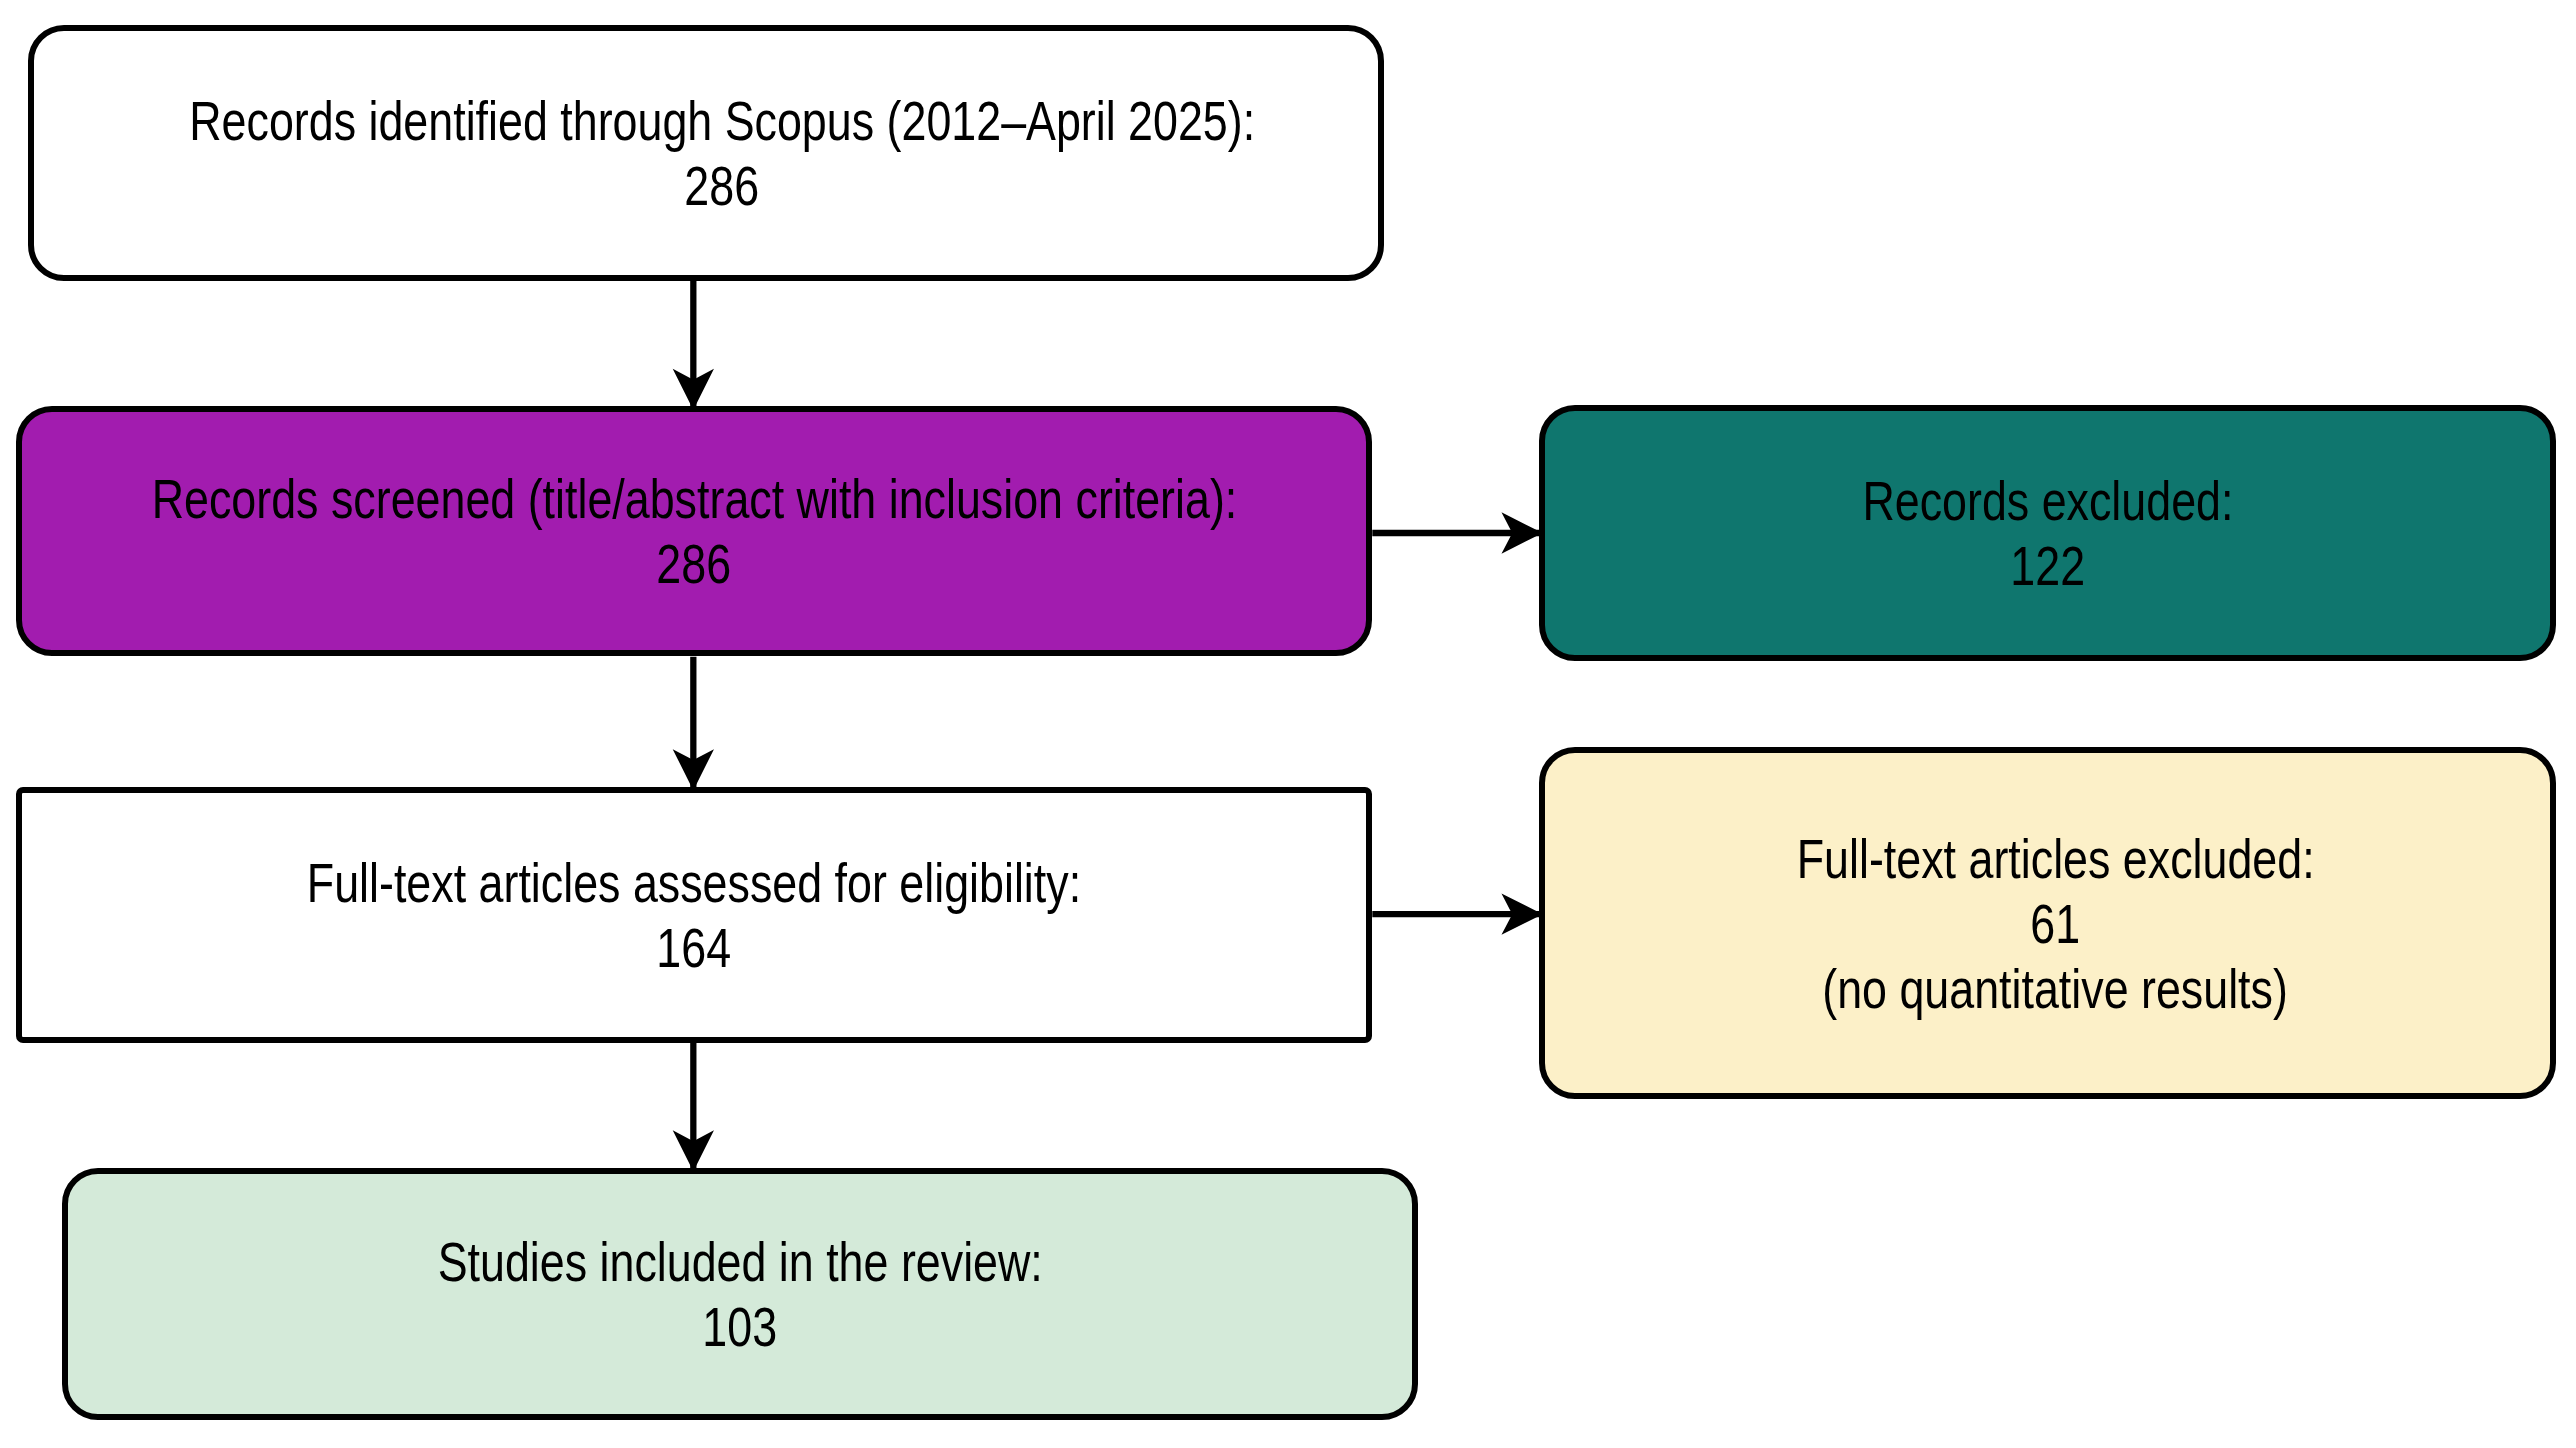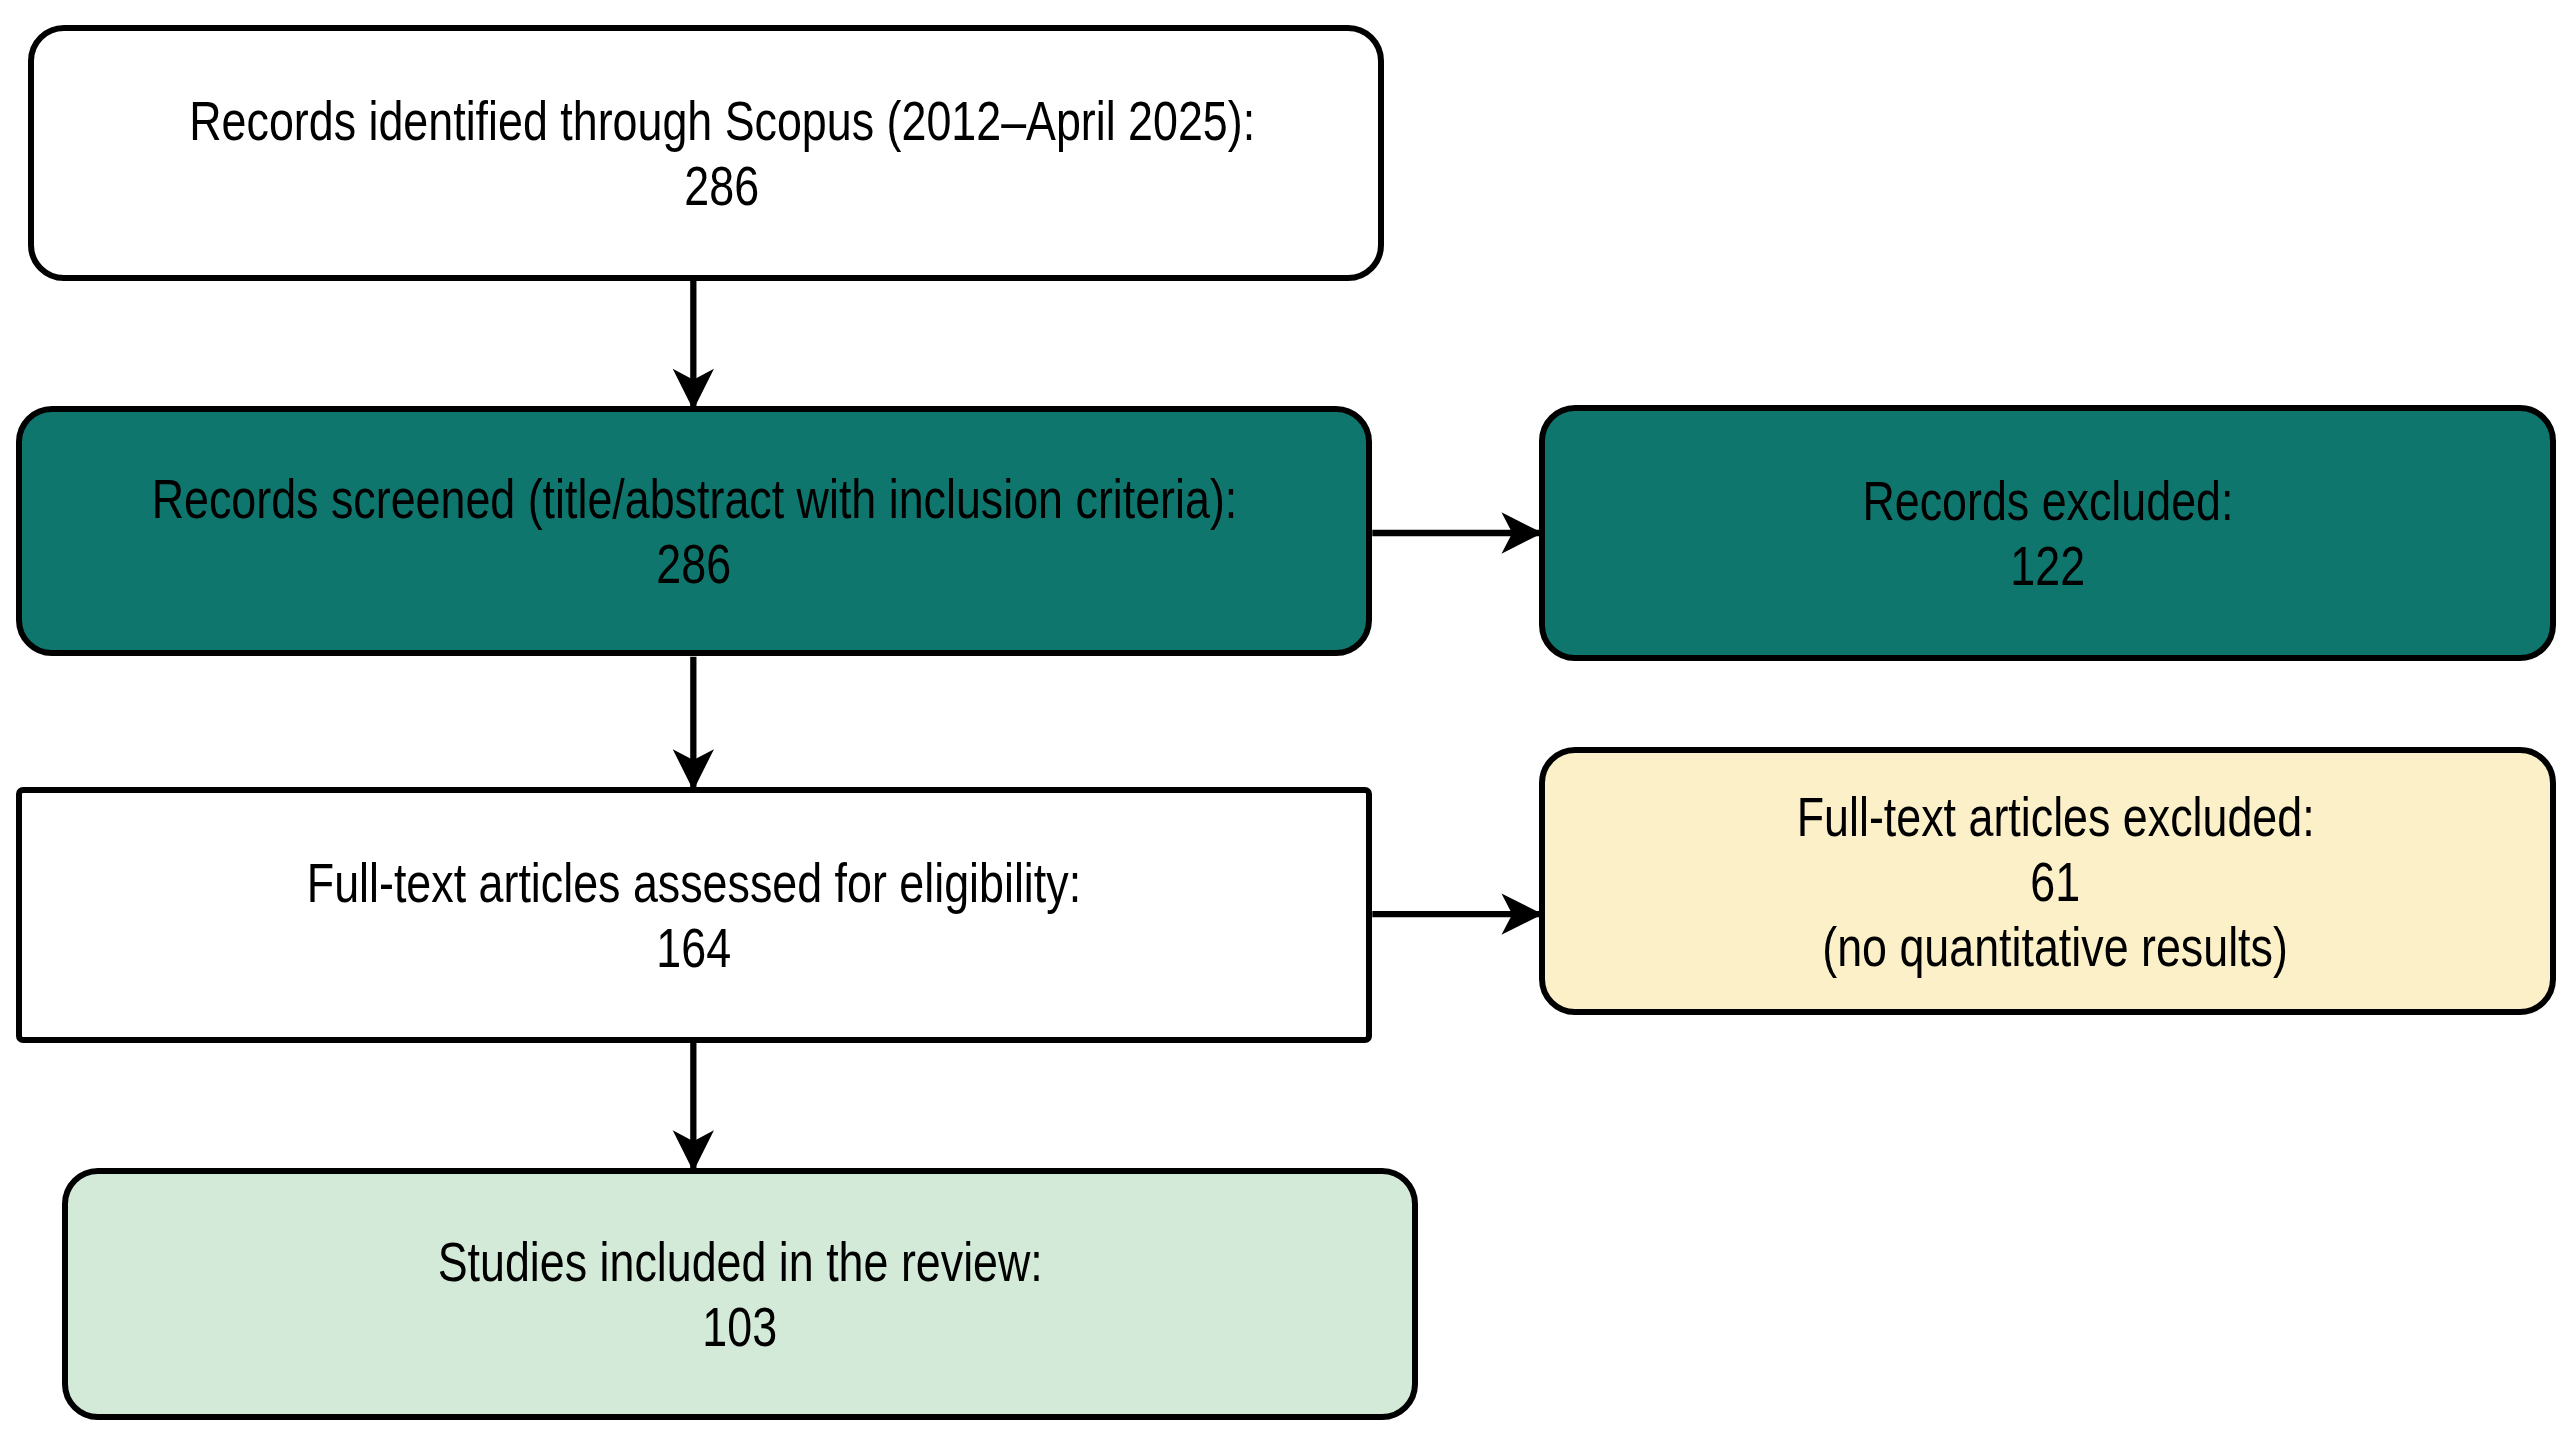--- a/index.html
+++ b/index.html
@@ -43,21 +43,21 @@
     transform: scaleX(0.80);
     transform-origin: 50% 50%;
   }
   
   .b-identified { left: 28px;   top: 25px;   width: 1356px; height: 256px; padding-left: 32px; }
   .b-screened   { left: 16px;   top: 406px;  width: 1356px; height: 250px; }
   .b-assessed   { left: 16px;   top: 787px;  width: 1356px; height: 256px; }
   .b-included   { left: 16px;   top: 1168px; width: 1356px; height: 252px; margin-left: 46px; }
   
   .b-rec-excl   { left: 1539px; top: 405px;  width: 1017px; height: 256px; }
-  .b-ft-excl    { left: 1539px; top: 747px;  width: 1017px; height: 268px; padding-left: 16px; }
+  .b-ft-excl    { left: 1539px; top: 747px;  width: 1017px; height: 352px; padding-left: 16px; }
 </style>
 </head>
 <body>
 
 <div class="canvas">
 
   <svg class="arrows" viewBox="0 0 2872 1615" xmlns="http://www.w3.org/2000/svg">
     <defs>
       <marker id="stealth" markerUnits="userSpaceOnUse" markerWidth="48" markerHeight="48" refX="45" refY="24" orient="auto">
         <path d="M1,1 L47,24 L1,47 L13,24 Z" fill="#000000"></path>
@@ -68,21 +68,21 @@
     <line x1="773" y1="1162" x2="773" y2="1304" stroke="#000000" stroke-width="7" marker-end="url(#stealth)"></line>
     <line x1="1530" y1="594" x2="1718" y2="594" stroke="#000000" stroke-width="7" marker-end="url(#stealth)"></line>
     <line x1="1530" y1="1019" x2="1718" y2="1019" stroke="#000000" stroke-width="7" marker-end="url(#stealth)"></line>
   </svg>
 
   <div class="box b-identified" style="background-color: rgb(255, 255, 255);">
     <span class="line">Records identified through Scopus (2012–April 2025):</span>
     <span class="line">286</span>
   </div>
 
-  <div class="box b-screened" style="background-color: #0f766e;">
+  <div class="box b-screened" style="background-color: #a21caf;">
     <span class="line">Records screened (title/abstract with inclusion criteria):</span>
     <span class="line">286</span>
   </div>
 
   <div class="box b-rec-excl" style="background-color: #0f766e;">
     <span class="line">Records excluded:</span>
     <span class="line">122</span>
   </div>
 
   <div class="box b-assessed" style="background-color: rgb(255, 255, 255); border-radius: 7px;">

